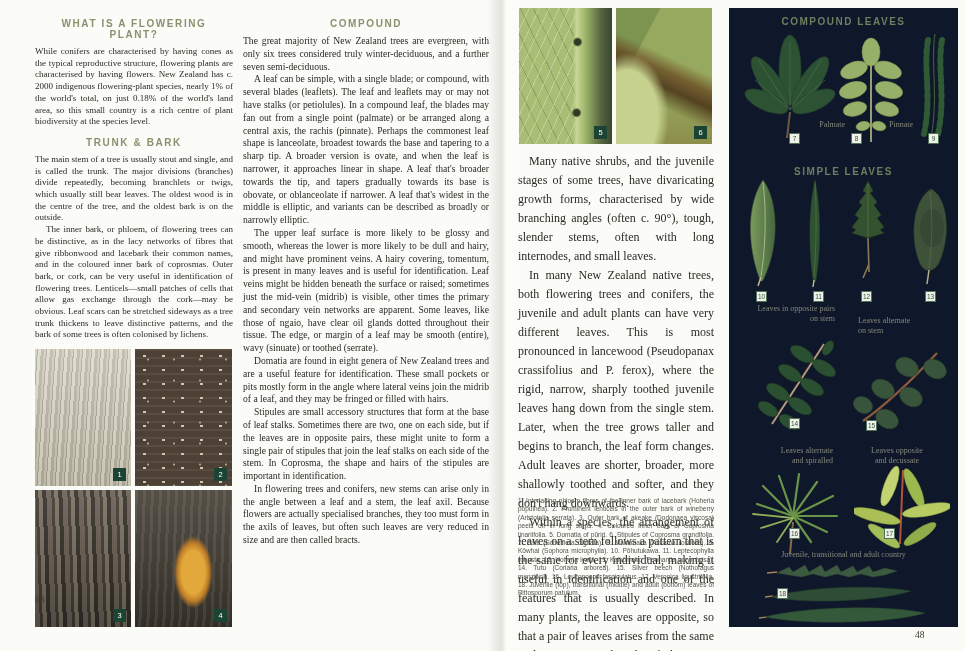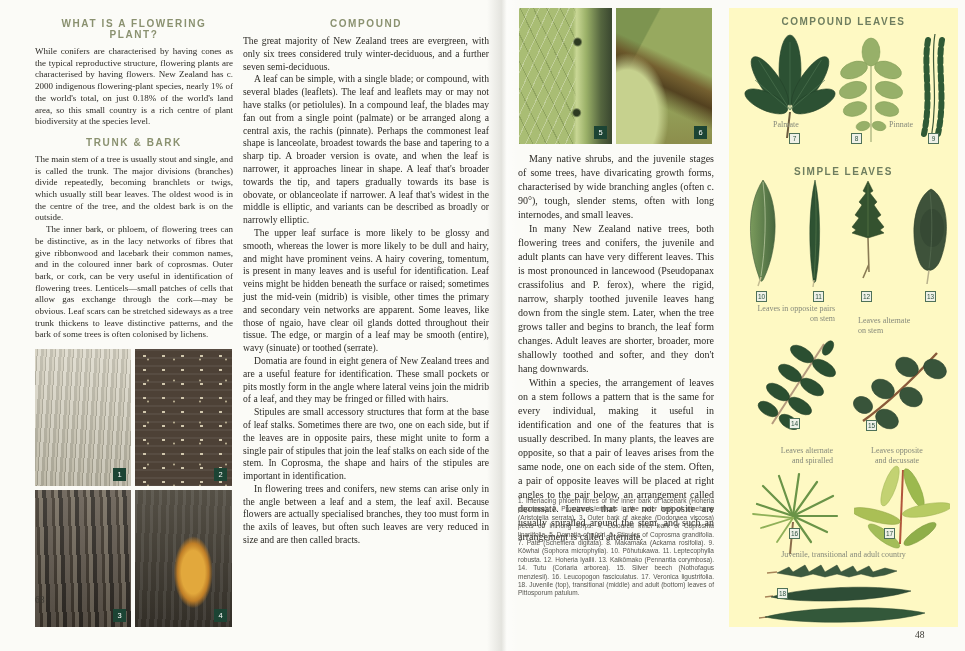--- a/index.html
+++ b/index.html
@@ -8,21 +8,21 @@
   .abs{position:absolute}
   
   .sec-heading{font-family:"Liberation Sans",sans-serif;font-weight:600;font-size:10px;
     letter-spacing:1.6px;color:#8a9170;text-align:center;margin:8px 0 6px 0}
   .sb-heading{font-family:"Liberation Sans",sans-serif;font-weight:700;font-size:10px;
     letter-spacing:1.5px;color:#6f7e5f;text-align:center;position:absolute;width:100%}
   
   .bt{text-align:justify}
   .col1-text{font-size:9px;line-height:11.7px}
   .col2-text{font-size:9.6px;line-height:12.8px}
-  .rt-text{font-size:10px;line-height:14px}
+  .rt-text{font-size:12px;line-height:19px}
   p.ind{text-indent:11px}
   .pagenum{position:absolute;font-size:9.5px;color:#3a3832}
   
   .photo{position:absolute;overflow:hidden}
   .pbadge{position:absolute;right:5px;bottom:5px;width:13px;height:13px;background:#1c4434;
     color:#fff;font-family:"Liberation Sans",sans-serif;font-size:7.5px;line-height:13px;text-align:center}
   .photo1{background-color:#c4c0af;background-image:
     linear-gradient(180deg,rgba(255,255,255,.18),rgba(40,40,30,.10)),
     repeating-linear-gradient(94deg,#cfcab8 0 2px,#a8a493 2px 3px,#dbd7c8 3px 6px,#b7b3a2 6px 9px)}
   .photo2{background-color:#4d4136;background-image:
@@ -45,21 +45,21 @@
     repeating-linear-gradient(64deg,rgba(85,105,50,.30) 0 1px,transparent 1px 12px)}
   .photo6{background-color:#97a95f;background-image:
     radial-gradient(ellipse 55px 85px at 12% 80%,#c6d18e 0 55%,transparent 75%),
     linear-gradient(205deg,transparent 38%,rgba(96,52,20,.62) 47%,rgba(58,28,9,.72) 56%,transparent 68%),
     linear-gradient(118deg,#7d9450 0 26%,transparent 27%),
     linear-gradient(0deg,rgba(120,90,40,.35),transparent 40%)}
   
   .spine{position:absolute;top:0;height:651px;left:487px;width:32px;pointer-events:none;
     background:linear-gradient(to right,rgba(60,58,45,0) 0,rgba(60,58,45,.12) 45%,rgba(255,255,255,.4) 62%,rgba(60,58,45,0) 100%)}
   
-  .sidebar{position:absolute;left:729px;top:8px;width:229px;height:619px;background:#fef9c3}
+  .sidebar{position:absolute;left:729px;top:8px;width:229px;height:619px;background:#0f172a}
   .sb-label{position:absolute;font-size:8px;line-height:9.8px;color:#85897b;white-space:pre-line}
   .sb-badge{position:absolute;width:11px;height:11px;border:1px solid #4e7158;background:#eff1e8;
     color:#2f5440;font-family:"Liberation Sans",sans-serif;font-size:6.5px;line-height:9px;text-align:center}
   .cap{font-family:"Liberation Sans",sans-serif;font-size:6.5px;line-height:8.4px;
     color:#55544e;text-align:justify}
   svg{display:block}
 </style>
 </head>
 <body>
 
@@ -129,21 +129,21 @@
     </g>
     <g stroke="#4d7350" stroke-width="0.8" opacity="0.8">
       <path d="M53,80 L53,12"></path>
         <path d="M53,80 L18,50"></path>
         <path d="M53,80 L88,50"></path>
       <path d="M53,80 L27,27" transform="rotate(-6 53 80)"></path>
         <path d="M53,80 L79,27" transform="rotate(6 53 80)"></path>
     </g>
     <path d="M53,82 L50,108" stroke="#6b5b3f" stroke-width="2" fill="none"></path>
   </svg>
-  <div class="sb-label" style="left:44px;top:112px;width:60px;text-align:left">Palmate</div>
+  <div class="sb-label" style="left:56px;top:112px;width:60px;text-align:right">Palmate</div>
   <div class="sb-badge" style="left:60px;top:125px">7</div>
 
   <svg class="abs" style="left:104px;top:26px" width="76" height="112" viewBox="0 0 76 112">
     <path d="M38,10 L38,108" stroke="#b9c08b" stroke-width="1.6" fill="none"></path>
     <g fill="#97b069" stroke="#7e9a54" stroke-width="0.5">
       <ellipse cx="38" cy="18" rx="9" ry="14"></ellipse>
       <ellipse cx="21" cy="36" rx="14" ry="8" transform="rotate(-20 21 36)"></ellipse>
       <ellipse cx="55" cy="36" rx="14" ry="8" transform="rotate(20 55 36)"></ellipse>
       <ellipse cx="20" cy="56" rx="14" ry="8" transform="rotate(-16 20 56)"></ellipse>
       <ellipse cx="56" cy="56" rx="14" ry="8" transform="rotate(16 56 56)"></ellipse>

